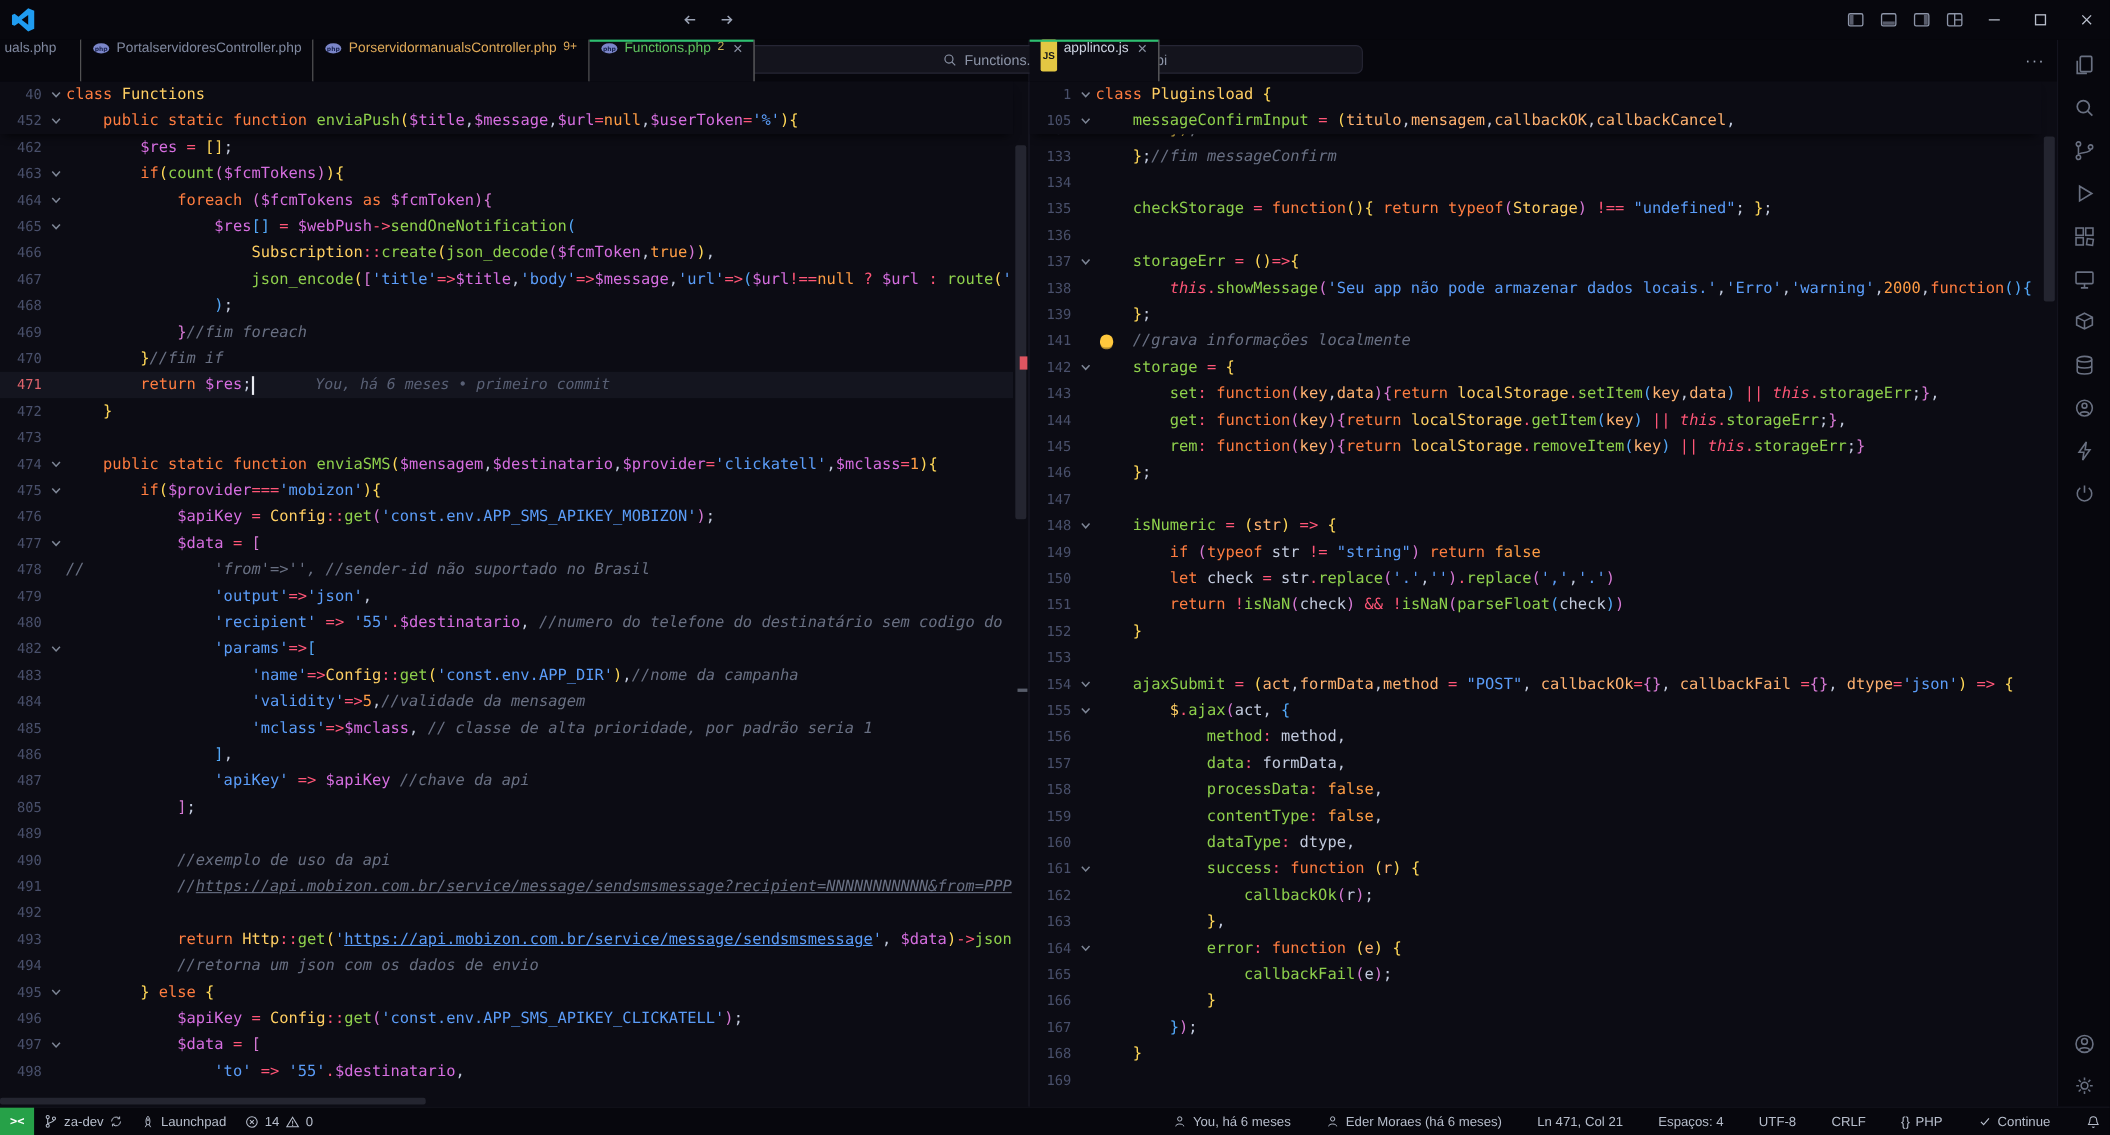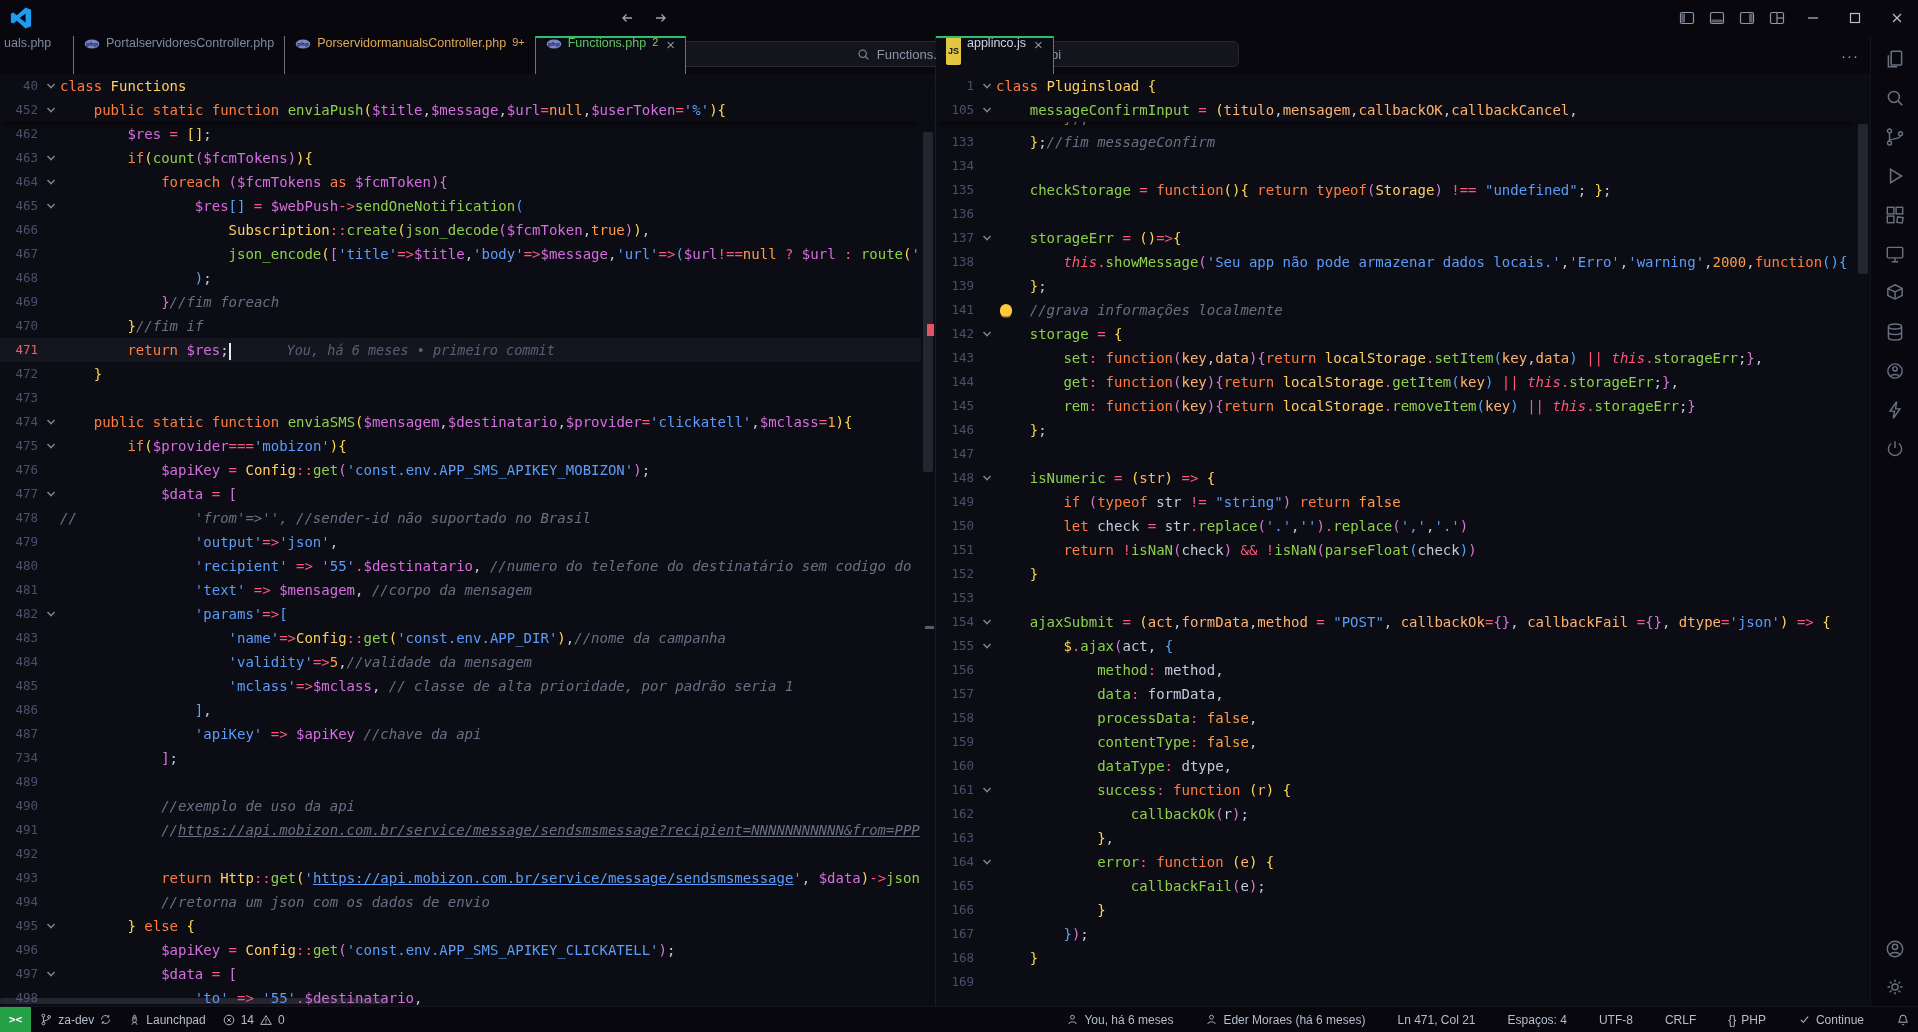--- a/index.html
+++ b/index.html
@@ -301,30 +301,29 @@
               <div class="line"><span class="gut">475</span><span class="fold"><svg width="10" height="10" viewBox="0 0 10 10">
                     <path d="M1.5 3 L5 6.8 L8.5 3" fill="none" stroke="#7d8595" stroke-width="1.4"></path>
                   </svg></span><span class="code"><span class="t-p">        </span><span class="t-k">if</span><span class="t-b1">(</span><span class="t-v">$provider</span><span class="t-o">===</span><span class="t-s">'mobizon'</span><span class="t-b1">){</span></span></div>
               <div class="line"><span class="gut">476</span><span class="fold"></span><span class="code"><span class="t-p">            </span><span class="t-v">$apiKey</span><span class="t-o"> = </span><span class="t-c">Config</span><span class="t-o">::</span><span class="t-fn">get</span><span class="t-b2">(</span><span class="t-s">'const.env.APP_SMS_APIKEY_MOBIZON'</span><span class="t-b2">)</span><span class="t-p">;</span></span></div>
               <div class="line"><span class="gut">477</span><span class="fold"><svg width="10" height="10" viewBox="0 0 10 10">
                     <path d="M1.5 3 L5 6.8 L8.5 3" fill="none" stroke="#7d8595" stroke-width="1.4"></path>
                   </svg></span><span class="code"><span class="t-p">            </span><span class="t-v">$data</span><span class="t-o"> = </span><span class="t-b2">[</span></span></div>
               <div class="line"><span class="gut">478</span><span class="fold"></span><span class="code"><span class="t-m">//              'from'=&gt;'', //sender-id não suportado no Brasil</span></span></div>
               <div class="line"><span class="gut">479</span><span class="fold"></span><span class="code"><span class="t-p">                </span><span class="t-s">'output'</span><span class="t-o">=&gt;</span><span class="t-s">'json'</span><span class="t-p">,</span></span></div>
               <div class="line"><span class="gut">480</span><span class="fold"></span><span class="code"><span class="t-p">                </span><span class="t-s">'recipient'</span><span class="t-o"> =&gt; </span><span class="t-s">'55'</span><span class="t-o">.</span><span class="t-v">$destinatario</span><span class="t-p">,</span><span class="t-m"> //numero do telefone do destinatário sem codigo do</span></span></div>
-              <div class="line"><span class="gut">481</span><span class="fold"></span><span class="code"><span class="t-p">                </span><span class="t-s">'text'</span><span class="t-o"> =&gt; </span><span class="t-v">$mensagem</span><span class="t-p">,</span><span class="t-m"> //corpo da mensagem</span></span></div>
               <div class="line"><span class="gut">482</span><span class="fold"><svg width="10" height="10" viewBox="0 0 10 10">
                     <path d="M1.5 3 L5 6.8 L8.5 3" fill="none" stroke="#7d8595" stroke-width="1.4"></path>
                   </svg></span><span class="code"><span class="t-p">                </span><span class="t-s">'params'</span><span class="t-o">=&gt;</span><span class="t-b3">[</span></span></div>
               <div class="line"><span class="gut">483</span><span class="fold"></span><span class="code"><span class="t-p">                    </span><span class="t-s">'name'</span><span class="t-o">=&gt;</span><span class="t-c">Config</span><span class="t-o">::</span><span class="t-fn">get</span><span class="t-b1">(</span><span class="t-s">'const.env.APP_DIR'</span><span class="t-b1">)</span><span class="t-p">,</span><span class="t-m">//nome da campanha</span></span></div>
               <div class="line"><span class="gut">484</span><span class="fold"></span><span class="code"><span class="t-p">                    </span><span class="t-s">'validity'</span><span class="t-o">=&gt;</span><span class="t-n">5</span><span class="t-p">,</span><span class="t-m">//validade da mensagem</span></span></div>
               <div class="line"><span class="gut">485</span><span class="fold"></span><span class="code"><span class="t-p">                    </span><span class="t-s">'mclass'</span><span class="t-o">=&gt;</span><span class="t-v">$mclass</span><span class="t-p">,</span><span class="t-m"> // classe de alta prioridade, por padrão seria 1</span></span></div>
               <div class="line"><span class="gut">486</span><span class="fold"></span><span class="code"><span class="t-p">                </span><span class="t-b3">]</span><span class="t-p">,</span></span></div>
               <div class="line"><span class="gut">487</span><span class="fold"></span><span class="code"><span class="t-p">                </span><span class="t-s">'apiKey'</span><span class="t-o"> =&gt; </span><span class="t-v">$apiKey</span><span class="t-m"> //chave da api</span></span></div>
-              <div class="line"><span class="gut">734</span><span class="fold"></span><span class="code"><span class="t-p">            </span><span class="t-b2">]</span><span class="t-p">;</span></span></div>
+              <div class="line"><span class="gut">805</span><span class="fold"></span><span class="code"><span class="t-p">            </span><span class="t-b2">]</span><span class="t-p">;</span></span></div>
               <div class="line"><span class="gut">489</span><span class="fold"></span><span class="code"></span></div>
               <div class="line"><span class="gut">490</span><span class="fold"></span><span class="code"><span class="t-p">            </span><span class="t-m">//exemplo de uso da api</span></span></div>
               <div class="line"><span class="gut">491</span><span class="fold"></span><span class="code"><span class="t-p">            </span><span class="t-m">//</span><span class="t-ml">https://api.mobizon.com.br/service/message/sendsmsmessage?recipient=NNNNNNNNNNN&amp;from=PPP</span></span></div>
               <div class="line"><span class="gut">492</span><span class="fold"></span><span class="code"></span></div>
               <div class="line"><span class="gut">493</span><span class="fold"></span><span class="code"><span class="t-p">            </span><span class="t-k">return</span><span class="t-p"> </span><span class="t-c">Http</span><span class="t-o">::</span><span class="t-fn">get</span><span class="t-b1">(</span><span class="t-s">'</span><span class="t-u">https://api.mobizon.com.br/service/message/sendsmsmessage</span><span class="t-s">'</span><span class="t-p">, </span><span class="t-v">$data</span><span class="t-b1">)</span><span class="t-o">-&gt;</span><span class="t-fn">json</span></span></div>
               <div class="line"><span class="gut">494</span><span class="fold"></span><span class="code"><span class="t-p">            </span><span class="t-m">//retorna um json com os dados de envio</span></span></div>
               <div class="line"><span class="gut">495</span><span class="fold"><svg width="10" height="10" viewBox="0 0 10 10">
                     <path d="M1.5 3 L5 6.8 L8.5 3" fill="none" stroke="#7d8595" stroke-width="1.4"></path>
                   </svg></span><span class="code"><span class="t-p">        </span><span class="t-b1">}</span><span class="t-p"> </span><span class="t-k">else</span><span class="t-p"> </span><span class="t-b1">{</span></span></div>
               <div class="line"><span class="gut">496</span><span class="fold"></span><span class="code"><span class="t-p">            </span><span class="t-v">$apiKey</span><span class="t-o"> = </span><span class="t-c">Config</span><span class="t-o">::</span><span class="t-fn">get</span><span class="t-b2">(</span><span class="t-s">'const.env.APP_SMS_APIKEY_CLICKATELL'</span><span class="t-b2">)</span><span class="t-p">;</span></span></div>

